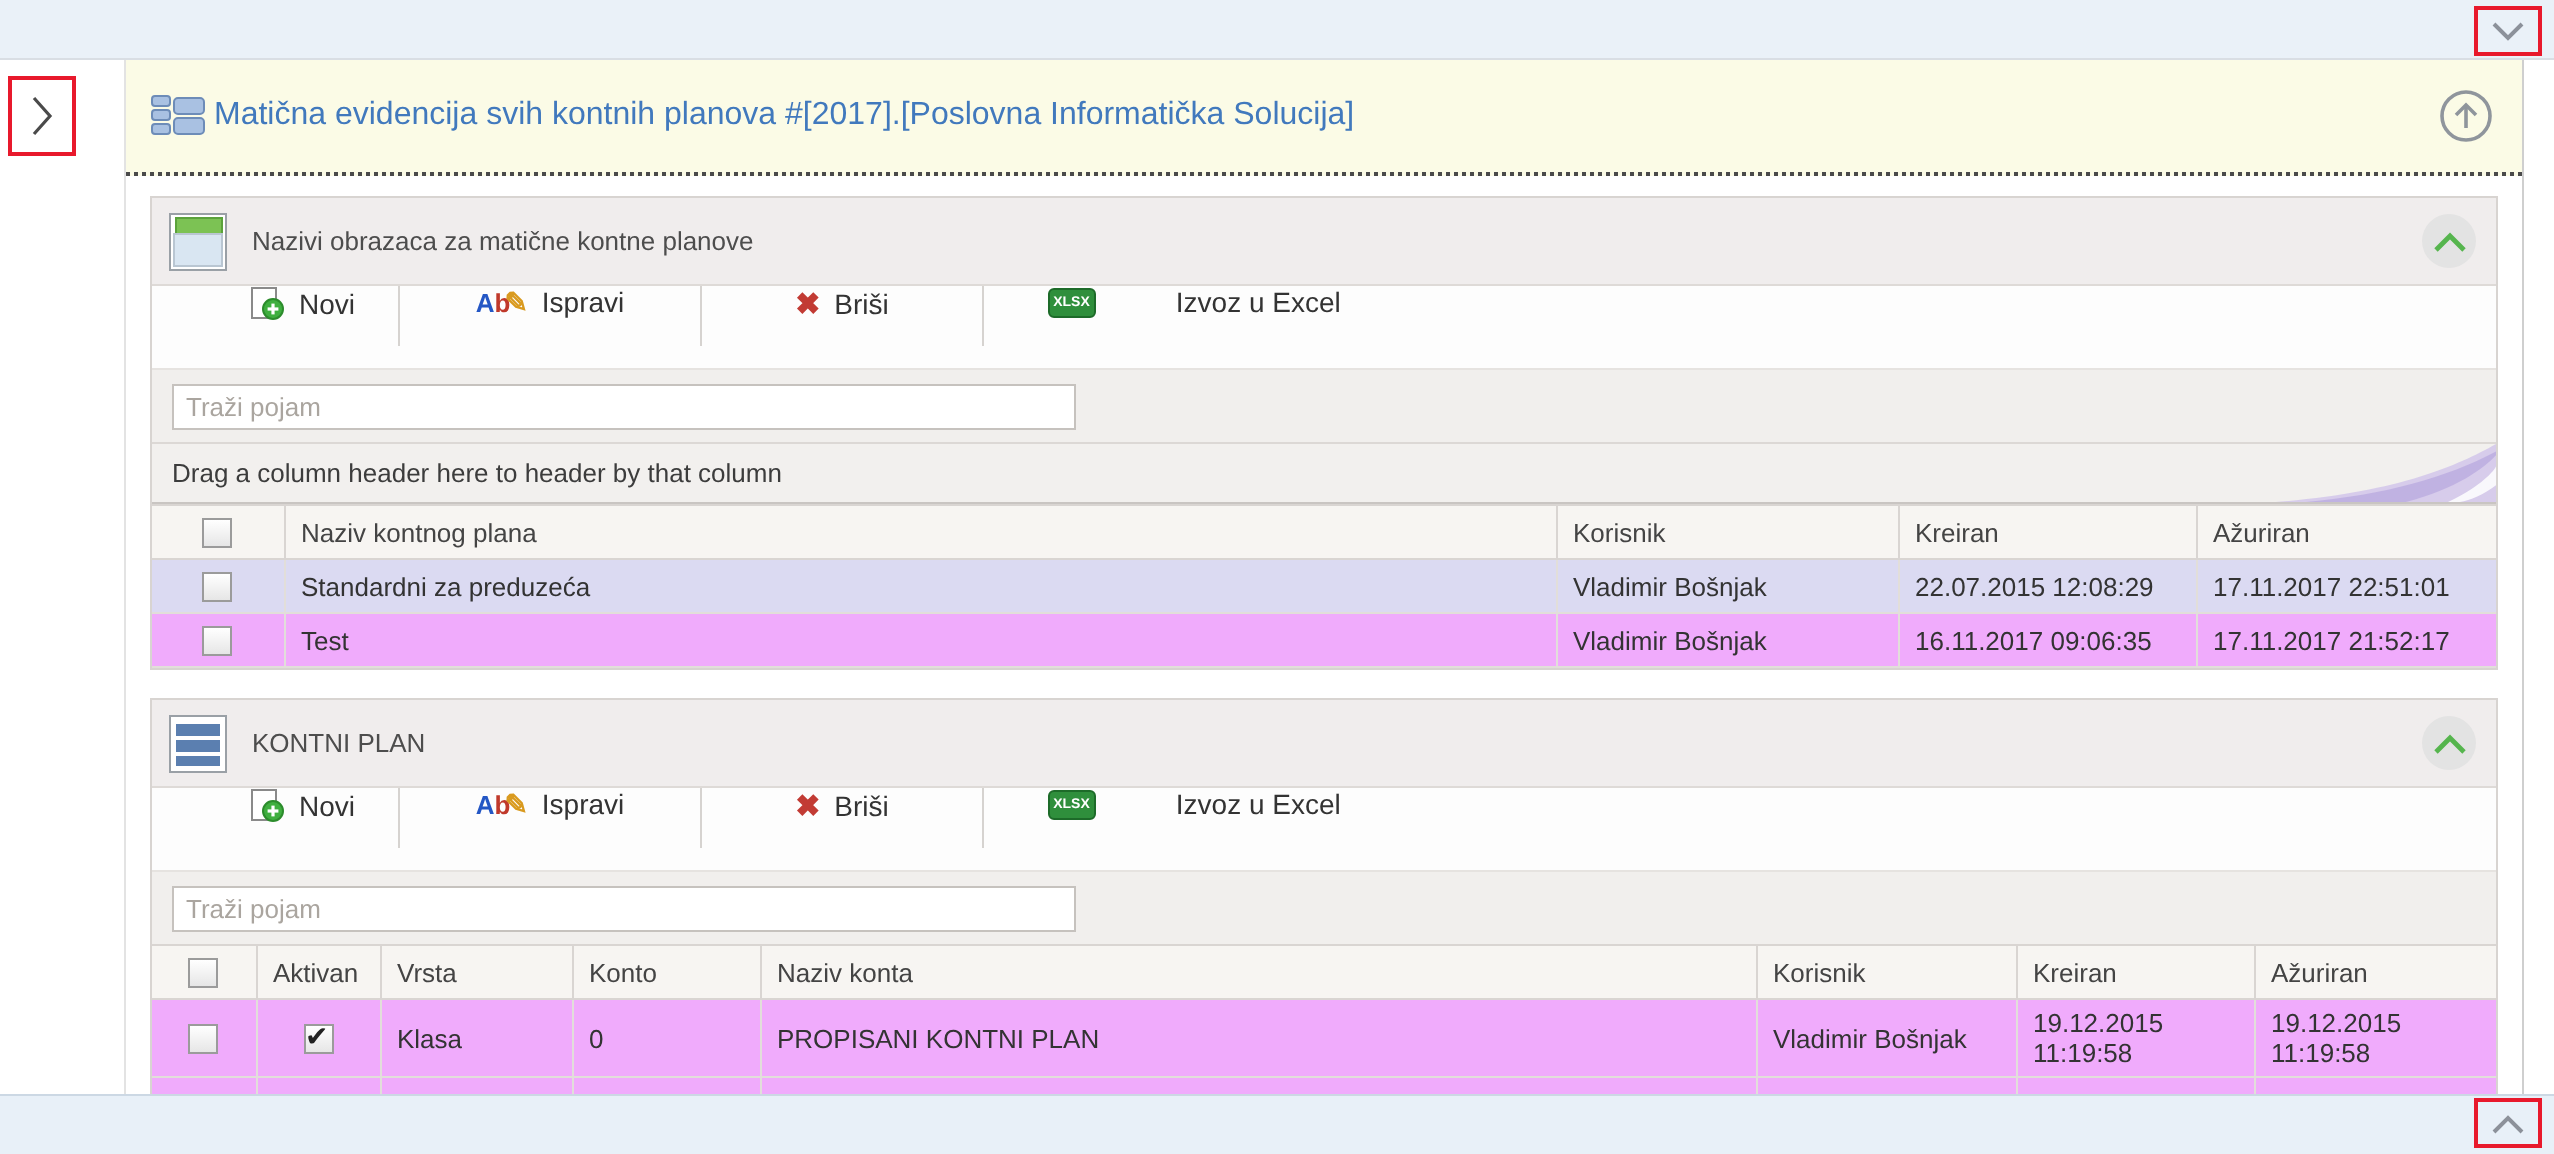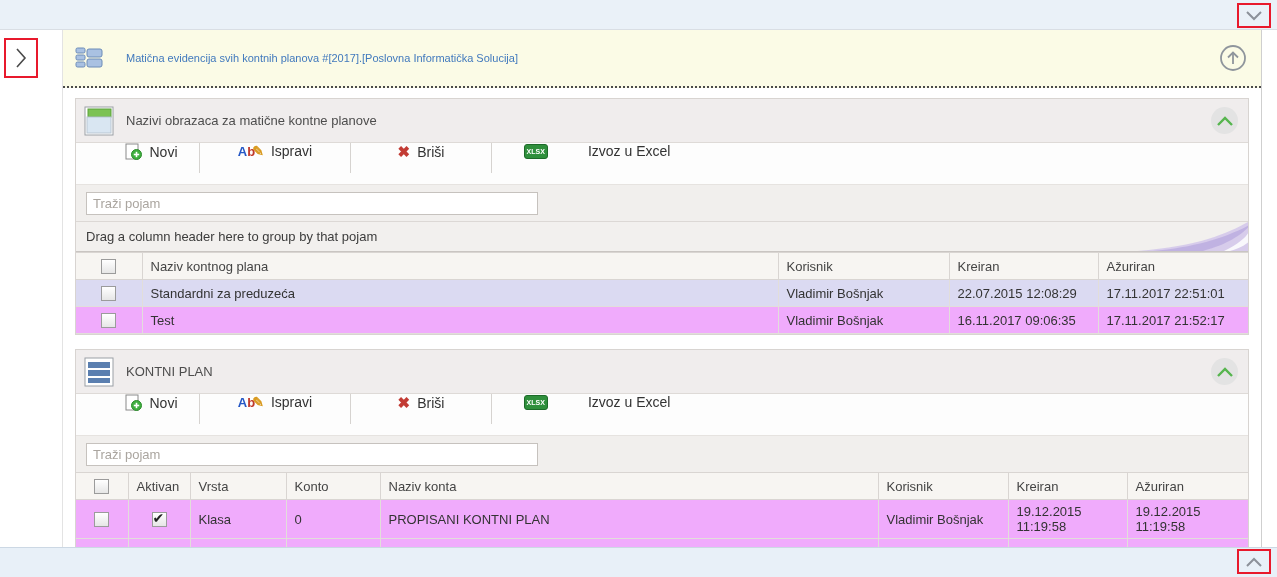--- a/index.html
+++ b/index.html
@@ -18,21 +18,21 @@
   .red-box.br { right:6px; bottom:3px; width:34px; height:25px; }
   .red-box.left { left:4px; top:38px; width:34px; height:40px; background:#fff; z-index:20;}
 
   
   .content { position:absolute; left:62px; top:30px; width:1200px; bottom:0;
              background:#ffffff; border-left:1px solid #e3e3e3;
              border-right:1px solid #cfcfcf; overflow:hidden; }
 
   .page-header { height:58px; background:#fbfbe6; display:flex; align-items:center;
                  padding:0 14px 0 12px; border-bottom:2px dotted #4a4a4a; }
-  .page-title { color:#4179bd; font-size:11px; margin-left:23px; flex:1;
+  .page-title { color:#4179bd; font-size:16px; margin-left:4px; flex:1;
                 white-space:nowrap; overflow:hidden; }
 
   
   .panel { margin:10px 12px 14px 12px; border:1px solid #d8d4d1; background:#f1efed; }
   .panel-header { height:44px; background:#f0eded; display:flex; align-items:center;
                   padding:0 10px 0 8px; border-bottom:1px solid #dedad7; }
   .panel-title { color:#4d4d4d; font-size:13px; margin-left:12px; flex:1; }
   .collapse-btn { width:27px; height:27px; border-radius:50%; background:#e3e3e3;
                   display:flex; align-items:center; justify-content:center; cursor:pointer; }
 
@@ -157,21 +157,21 @@
         <span class="excel-badge">XLSX</span>
         <span>Izvoz u Excel</span>
       </div>
     </div>
 
     <div class="search-strip">
       <input class="search-input" type="text" placeholder="Traži pojam" style="">
     </div>
 
     <div class="group-row">
-      <span>Drag a column header here to group by that pojam</span>
+      <span>Drag a column header here to header by that column</span>
       <svg class="swirl" viewBox="0 0 260 31" preserveAspectRatio="none">
         <path d="M260,0 L260,31 L150,31 C 210,26 240,12 260,0 Z" fill="#cfc3ea" opacity="0.8"></path>
         <path d="M260,4 C 235,18 205,27 165,31 L215,31 C 240,24 254,13 260,6 Z" fill="#b6a6de" opacity="0.7"></path>
         <path d="M236,31 C 250,24 258,16 260,12 L260,22 C 254,27 247,30 242,31 Z" fill="#ffffff" opacity="0.85"></path>
       </svg>
     </div>
 
     <table class="grid" id="grid1">
       <colgroup>
           <col style="width:66px">

